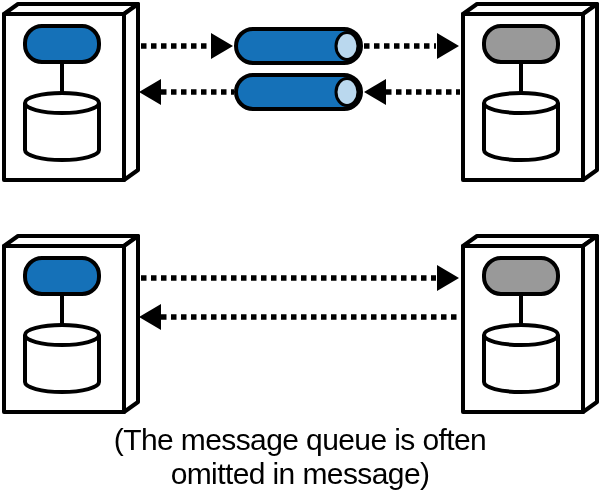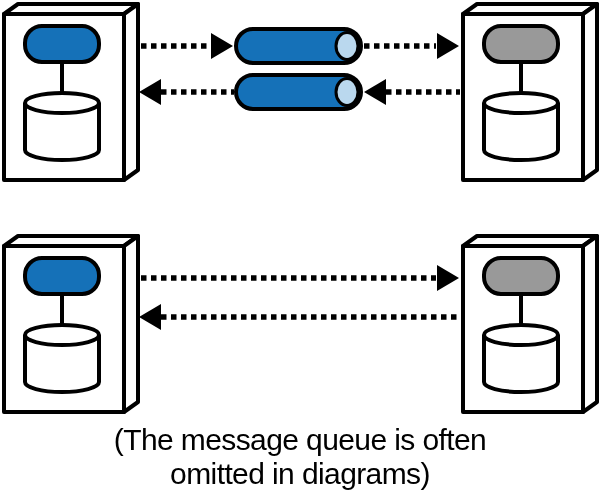--- a/index.html
+++ b/index.html
@@ -131,15 +131,15 @@
       <polygon class="arrowhead" points="459,278 437,265 437,291"></polygon>
     </g>
     <g>
       <polygon class="arrowhead" points="139,317 161,304 161,330"></polygon>
       <line class="dotted" x1="161" y1="317" x2="460" y2="317"></line>
     </g>
   </svg>
 
   <div class="caption">
     <div>(The message queue is often</div>
-    <div>omitted in diagrams)</div>
+    <div>omitted in message)</div>
   </div>
 </div>
 
 </body></html>

